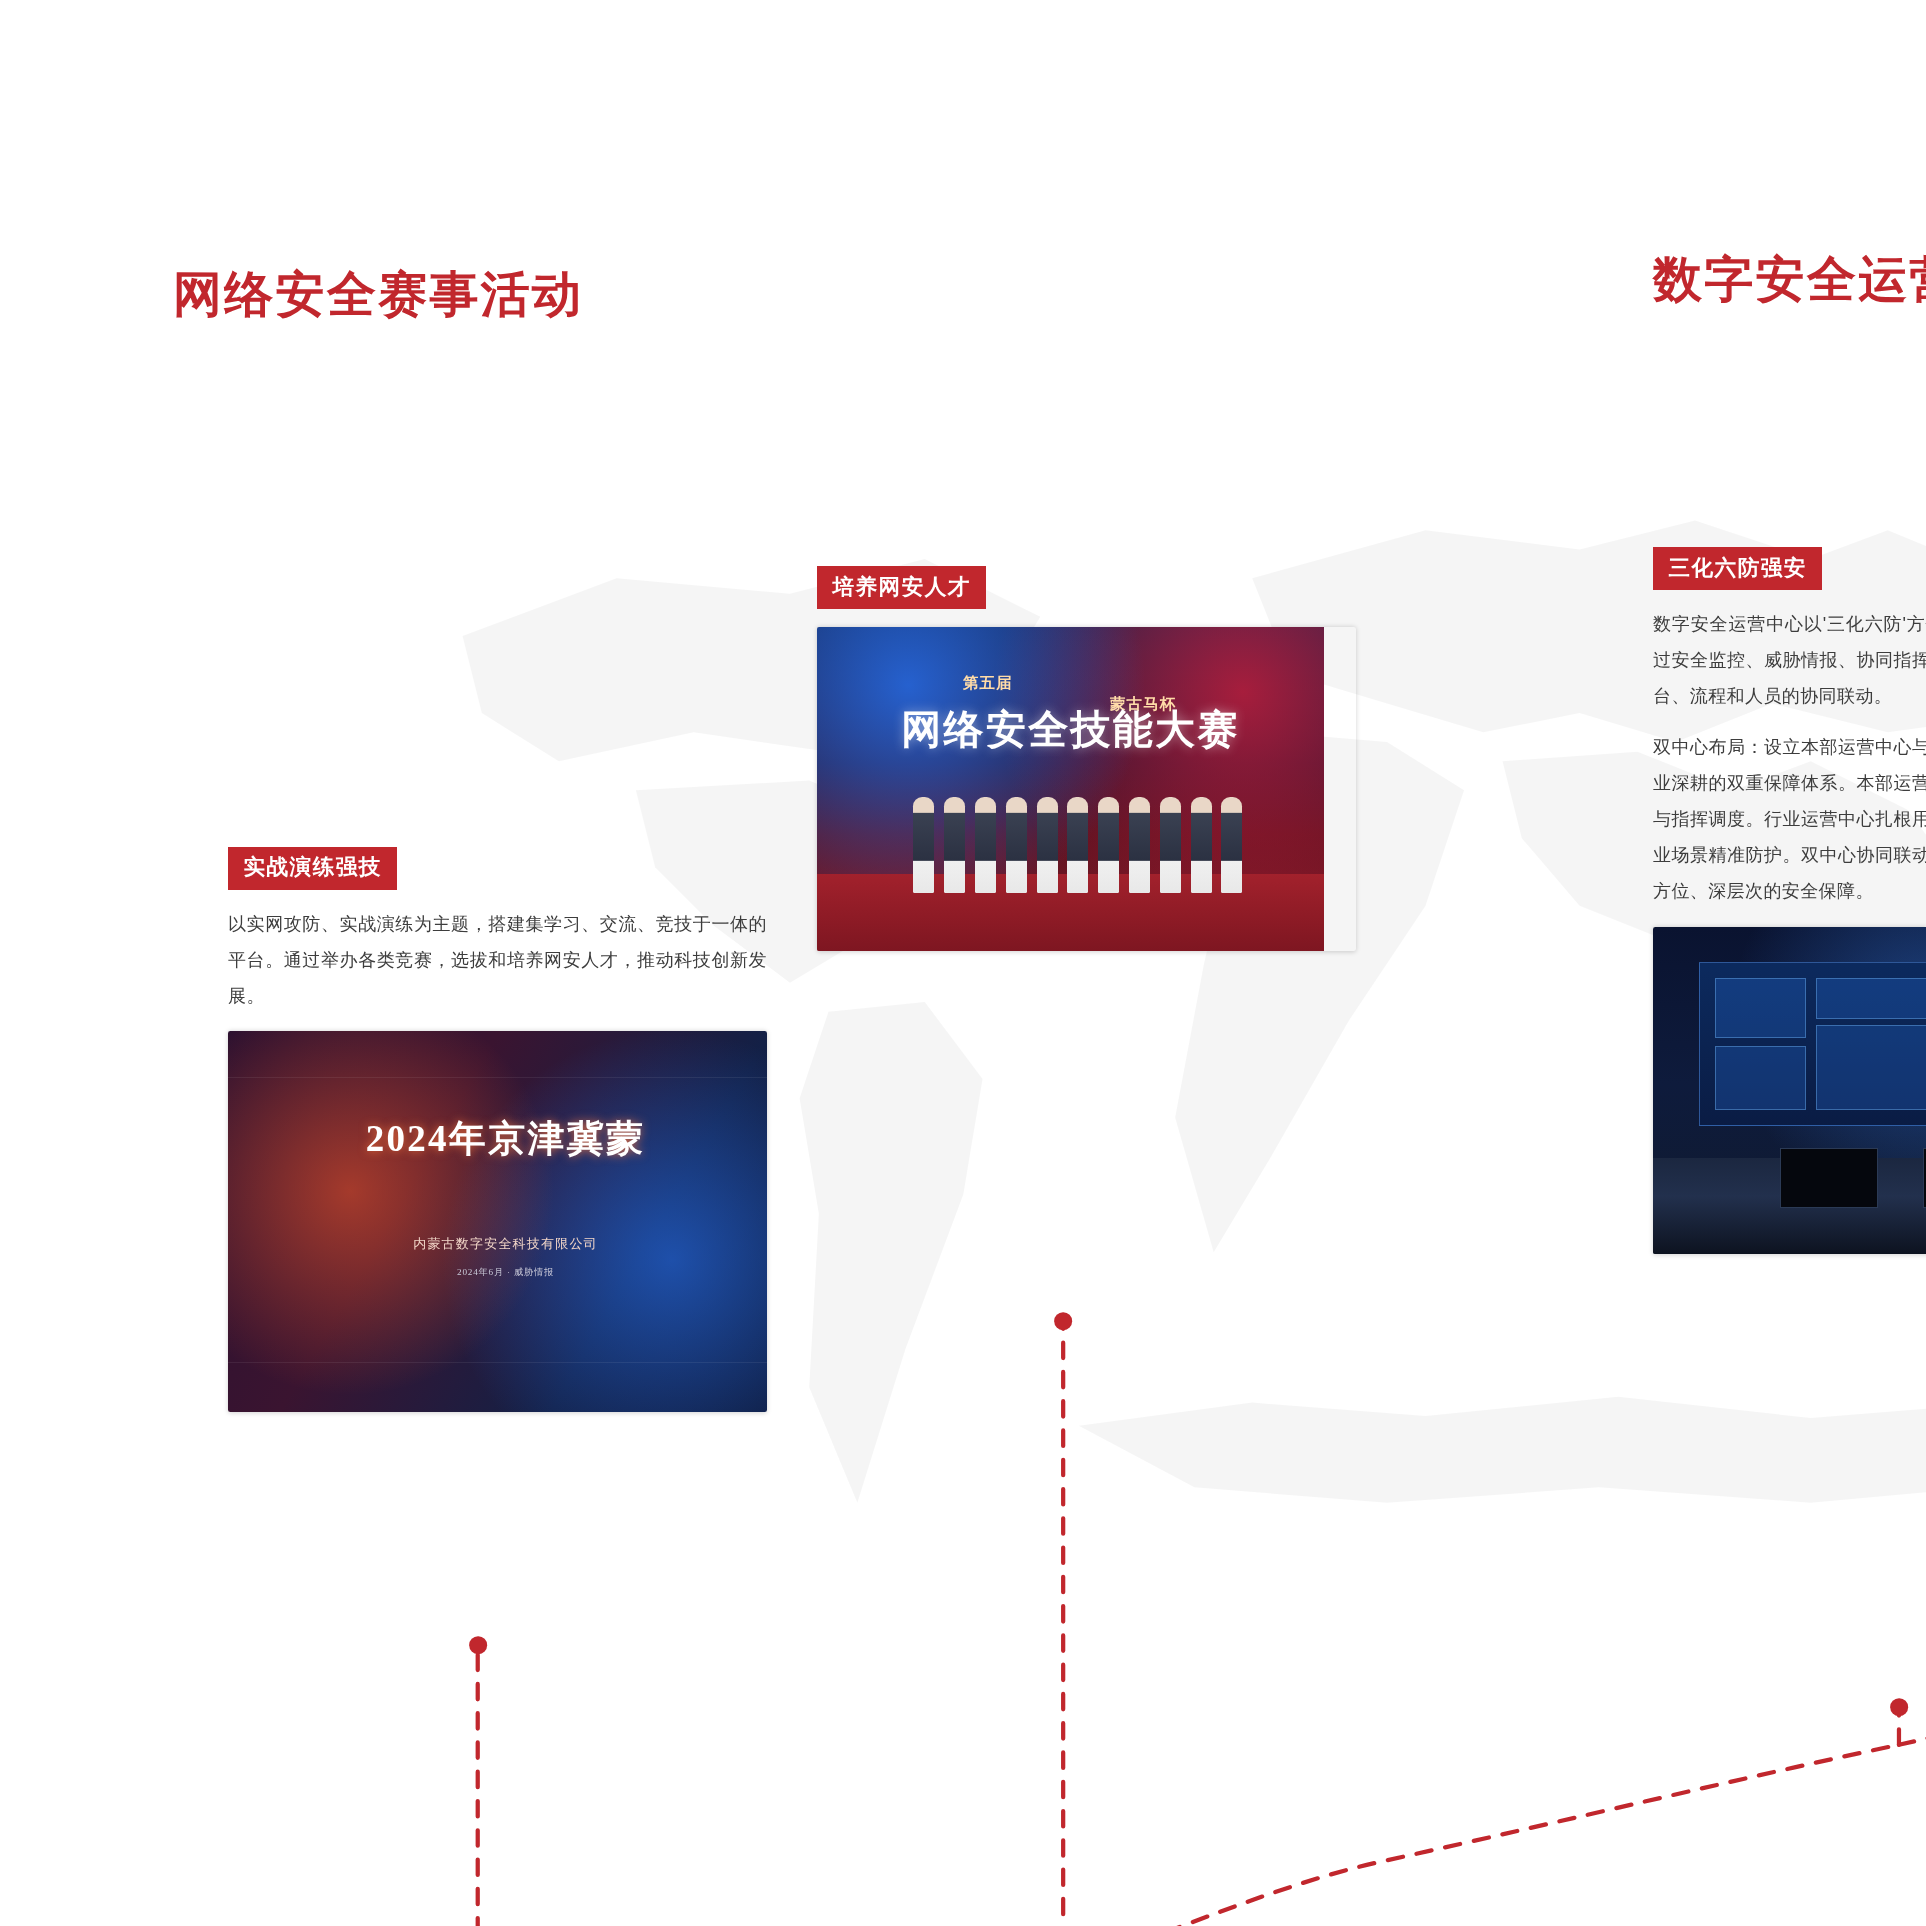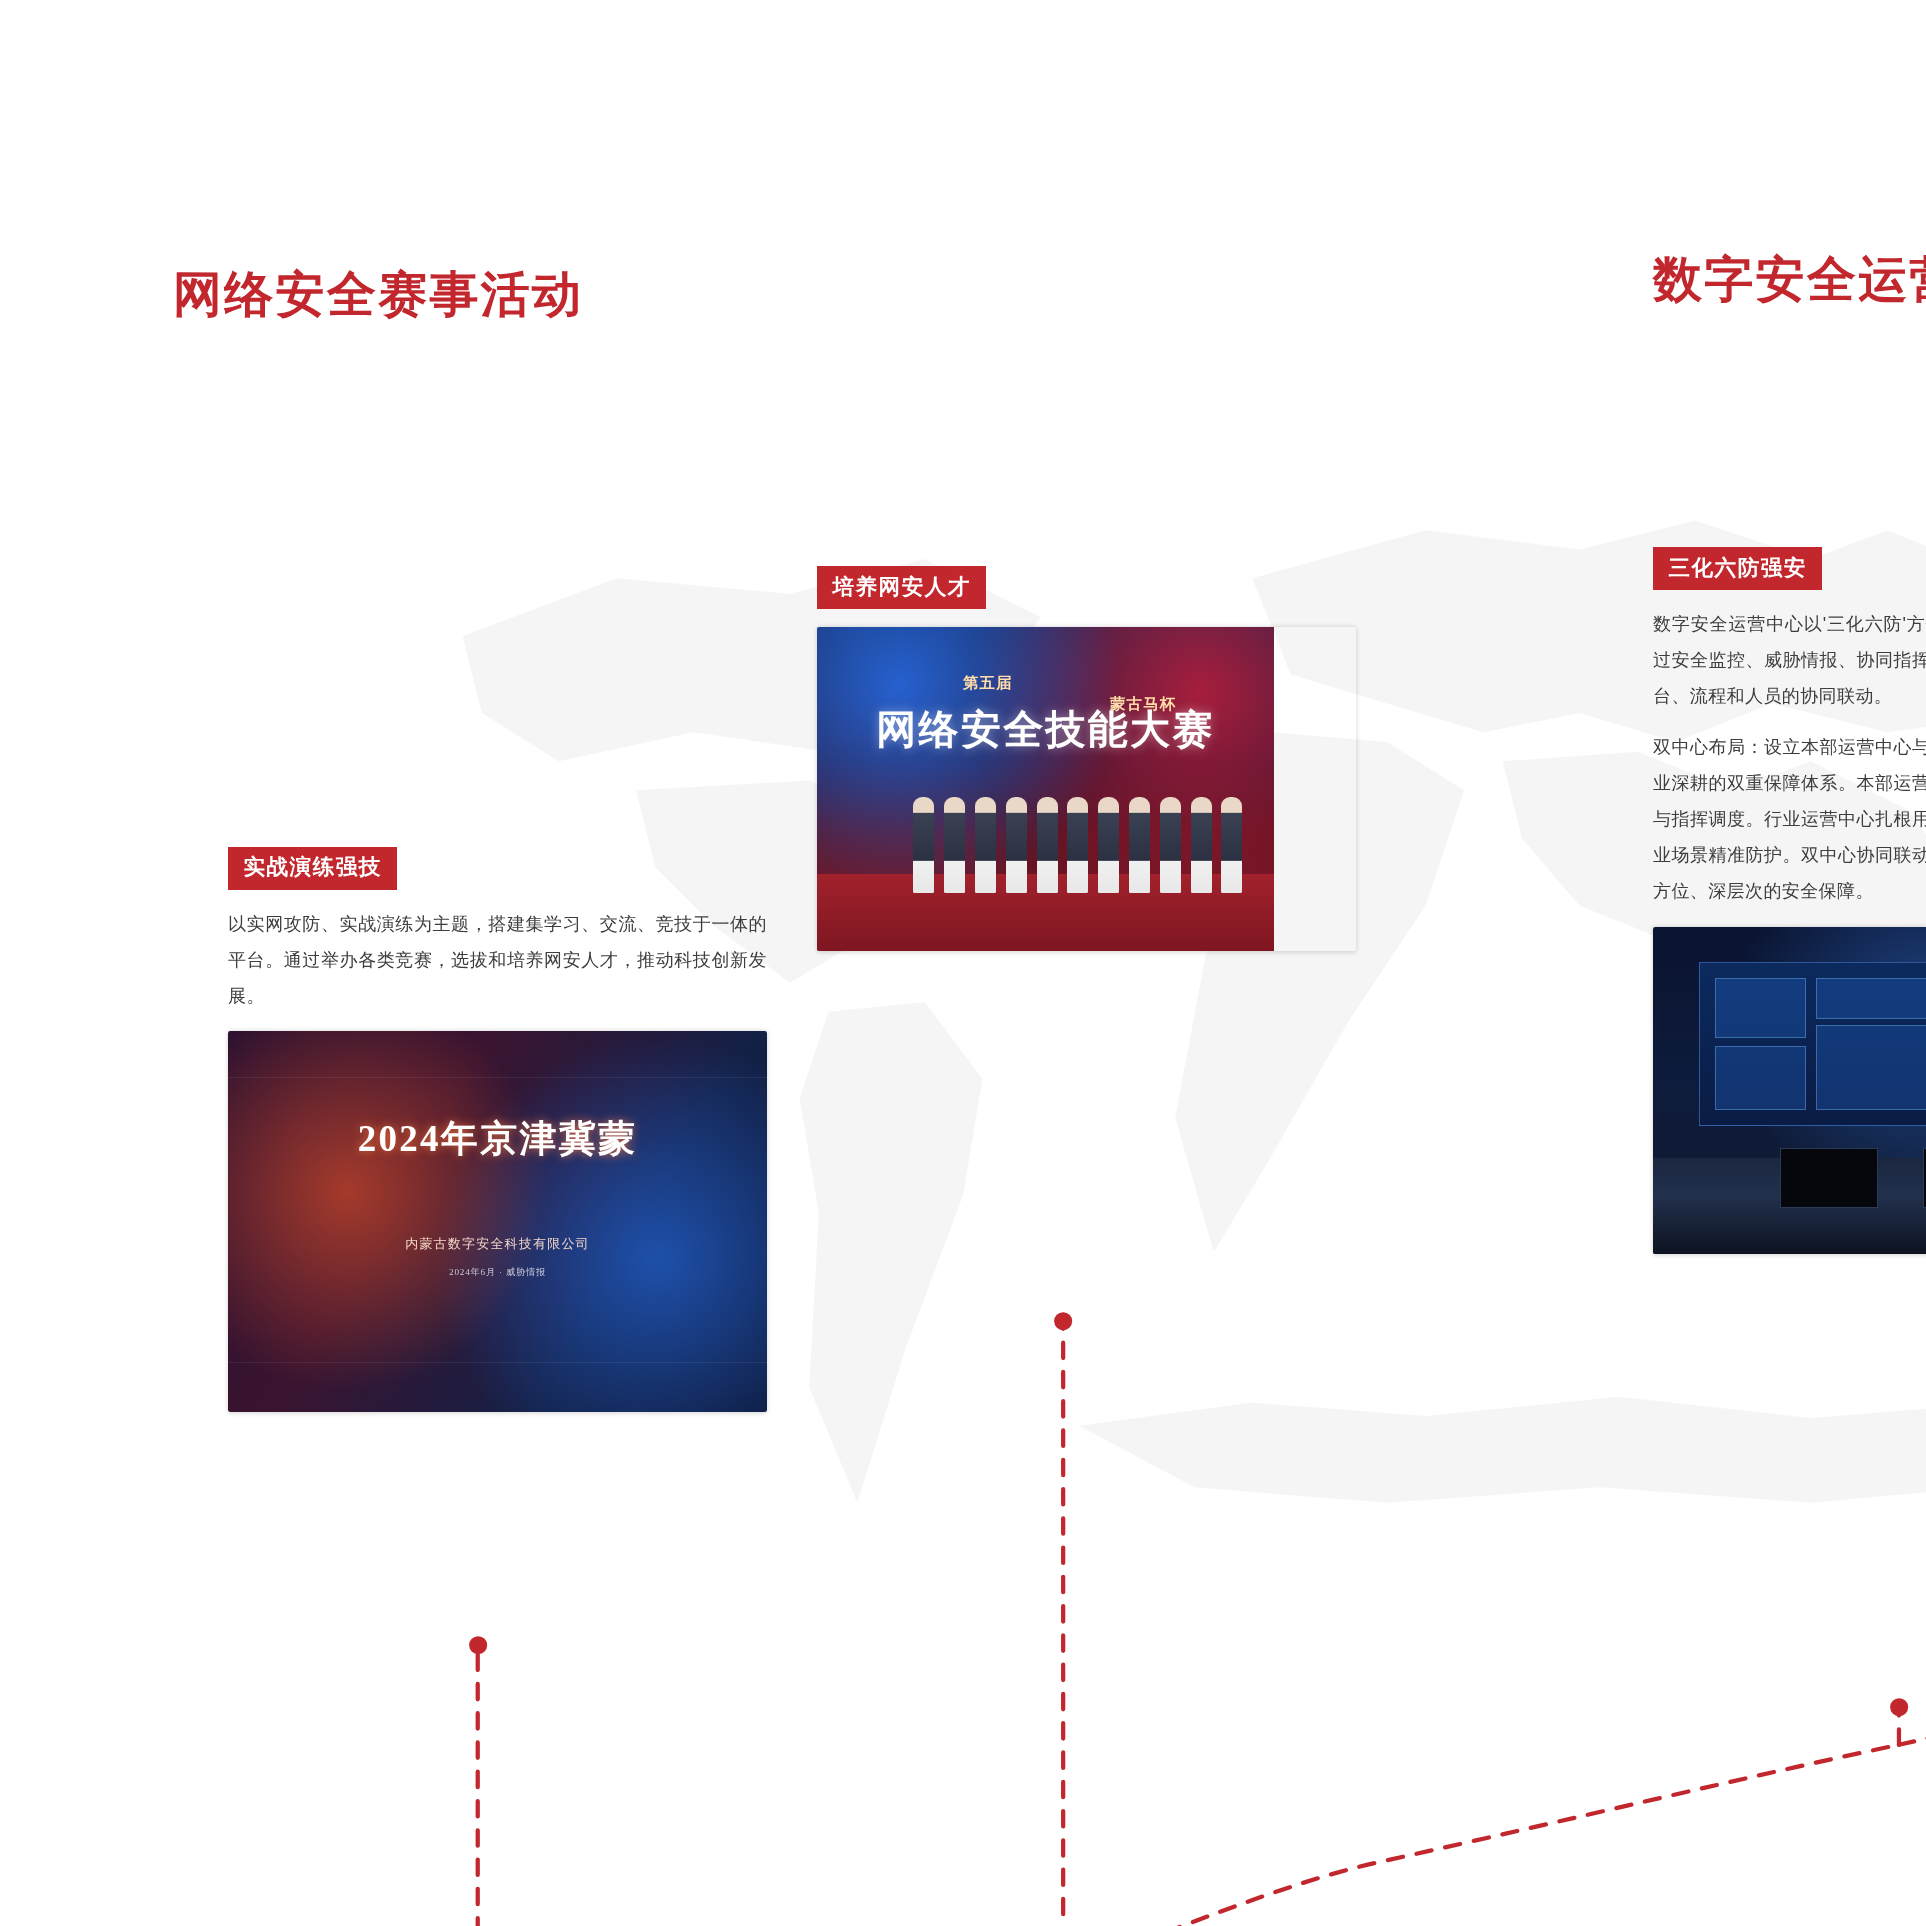--- a/index.html
+++ b/index.html
@@ -77,20 +77,21 @@
   #card-sanhua  { left: 1653px; top: 547px; width: 555px; }
 
   
   .photo-drill {
     width: 539px; height: 381px;
     background:
       radial-gradient(circle at 22% 42%, rgba(255,90,40,0.55) 0%, rgba(255,90,40,0) 42%),
       radial-gradient(circle at 80% 60%, rgba(40,120,255,0.55) 0%, rgba(30,90,220,0) 46%),
       linear-gradient(120deg, #2a1030 0%, #3a1430 35%, #132046 70%, #0d1736 100%);
       position: relative;
+      padding-left: 16px;
   }
   .photo-drill .pd-line {
     position: absolute; left: 0; right: 0; height: 0.8px;
     background: rgba(255,255,255,0.07);
   }
   .photo-drill .pd-t1 {
     position: absolute; left: 0; right: 0; top: 83px;
     text-align: center; color: #fff; font-size: 37px; font-weight: bold; letter-spacing: 2.3px;
     text-shadow: 0 0 9.2px rgba(255,120,60,0.8);
   }
@@ -102,21 +103,21 @@
   .photo-drill .pd-t3 {
     position: absolute; left: 0; right: 0; top: 204px;
     text-align: center; color: #f2d6c8; font-size: 13px; letter-spacing: 1.2px;
   }
   .photo-drill .pd-t4 {
     position: absolute; left: 0; right: 0; top: 235px;
     text-align: center; color: #c9c9d8; font-size: 9.2px; letter-spacing: 0.8px;
   }
 
   .photo-contest {
-    width: 457px; height: 324px;
+    width: 507px; height: 324px;
     background:
       radial-gradient(circle at 18% 18%, rgba(40,120,255,0.75) 0%, rgba(20,40,120,0) 48%),
       radial-gradient(circle at 84% 20%, rgba(200,30,60,0.8) 0%, rgba(120,10,40,0) 50%),
       linear-gradient(180deg, #17214a 0%, #2a1430 42%, #5a1220 64%, #8b1a26 100%);
     position: relative;
   }
   .photo-contest .pc-badge-l,
   .photo-contest .pc-badge-r {
     position: absolute; top: 46px; color: #ffdca8; font-size: 15.4px; font-weight: bold; letter-spacing: 1.2px;
   }

